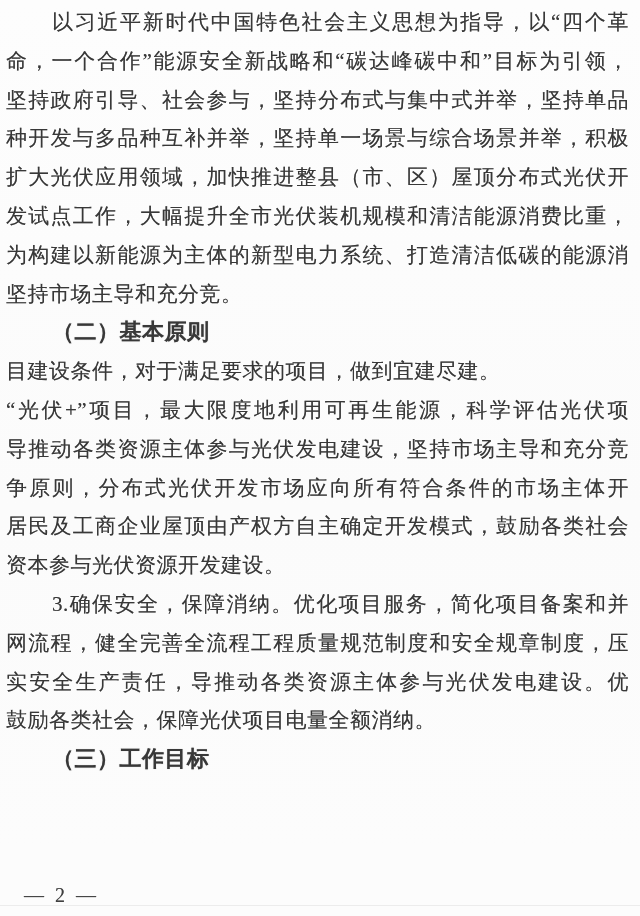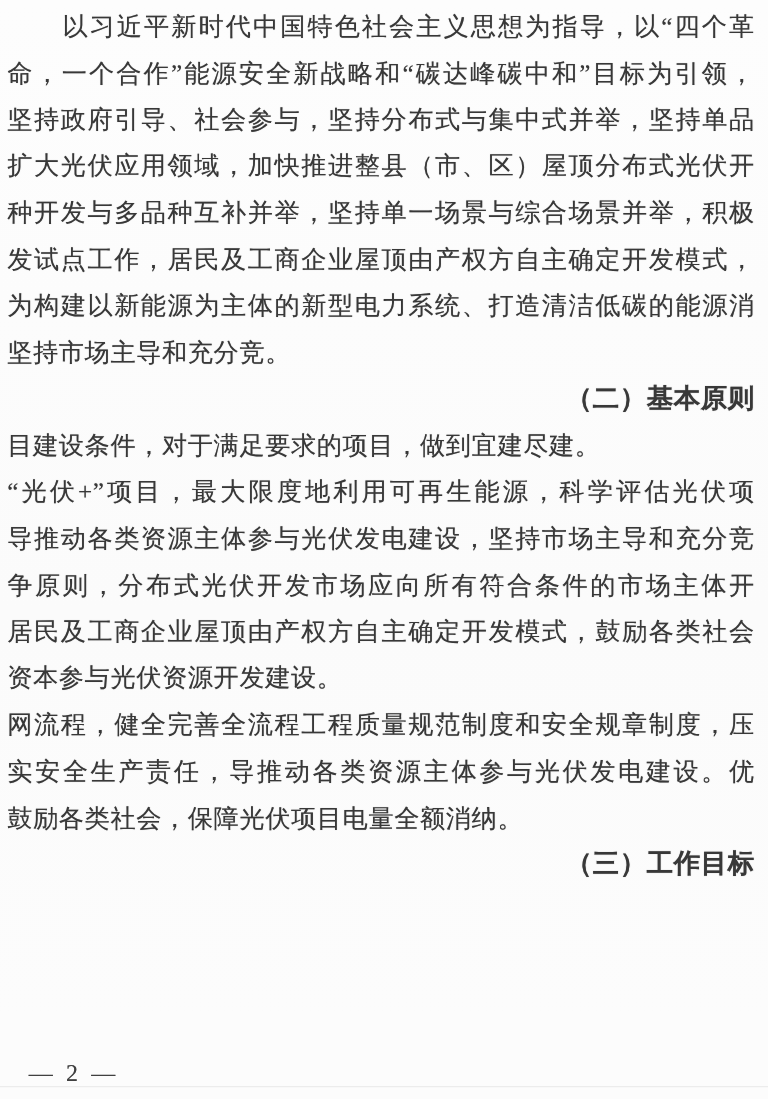--- a/index.html
+++ b/index.html
@@ -42,21 +42,20 @@
     text-align: justify;
     text-align-last: justify;
   }
   .first {
     text-indent: 46px;
   }
   .head {
     font-weight: 600;
     font-size: 22px;
     text-shadow: 0 0 0.7px rgba(50,50,50,0.6);
-    text-align: right;
   }
   .footer-pageno {
     position: absolute;
     left: 24px;
     top: 884px;
     font-size: 20px;
     letter-spacing: 3px;
     color: #404040;
     text-shadow: 0 0 0.5px rgba(60,60,60,0.5);
   }
@@ -71,36 +70,37 @@
 </style>
 </head>
 <body>
 
 <div class="page">
   <div class="text-area">
 
     <div class="ln j first">以习近平新时代中国特色社会主义思想为指导，以“四个革</div>
     <div class="ln j">命，一个合作”能源安全新战略和“碳达峰碳中和”目标为引领，</div>
     <div class="ln j">坚持政府引导、社会参与，坚持分布式与集中式并举，坚持单品</div>
+    <div class="ln j">种开发与多品种互补并举，坚持单一场景与综合场景并举，积极</div>
     <div class="ln j">扩大光伏应用领域，加快推进整县（市、区）屋顶分布式光伏开</div>
-    <div class="ln j">种开发与多品种互补并举，坚持单一场景与综合场景并举，积极</div>
-    <div class="ln j">发试点工作，居民及工商企业屋顶由产权方自主确定开发模式，</div>
+    <div class="ln j">发试点工作，大幅提升全市光伏装机规模和清洁能源消费比重，</div>
     <div class="ln j">为构建以新能源为主体的新型电力系统、打造清洁低碳的能源消</div>
     <div class="ln">坚持市场主导和充分竞。</div>
 
     <div class="ln first head">（二）基本原则</div>
 
     <div class="ln">目建设条件，对于满足要求的项目，做到宜建尽建。</div>
     <div class="ln j">“光伏+”项目，最大限度地利用可再生能源，科学评估光伏项</div>
 
     <div class="ln j">导推动各类资源主体参与光伏发电建设，坚持市场主导和充分竞</div>
     <div class="ln j">争原则，分布式光伏开发市场应向所有符合条件的市场主体开放。</div>
     <div class="ln j">居民及工商企业屋顶由产权方自主确定开发模式，鼓励各类社会</div>
     <div class="ln">资本参与光伏资源开发建设。</div>
 
+    <div class="ln j first">3.确保安全，保障消纳。优化项目服务，简化项目备案和并</div>
     <div class="ln j">网流程，健全完善全流程工程质量规范制度和安全规章制度，压</div>
     <div class="ln j">实安全生产责任，导推动各类资源主体参与光伏发电建设。优</div>
     <div class="ln">鼓励各类社会，保障光伏项目电量全额消纳。</div>
 
     <div class="ln first head">（三）工作目标</div>
 
   </div>
 
   <div class="scan-line"></div>
 

